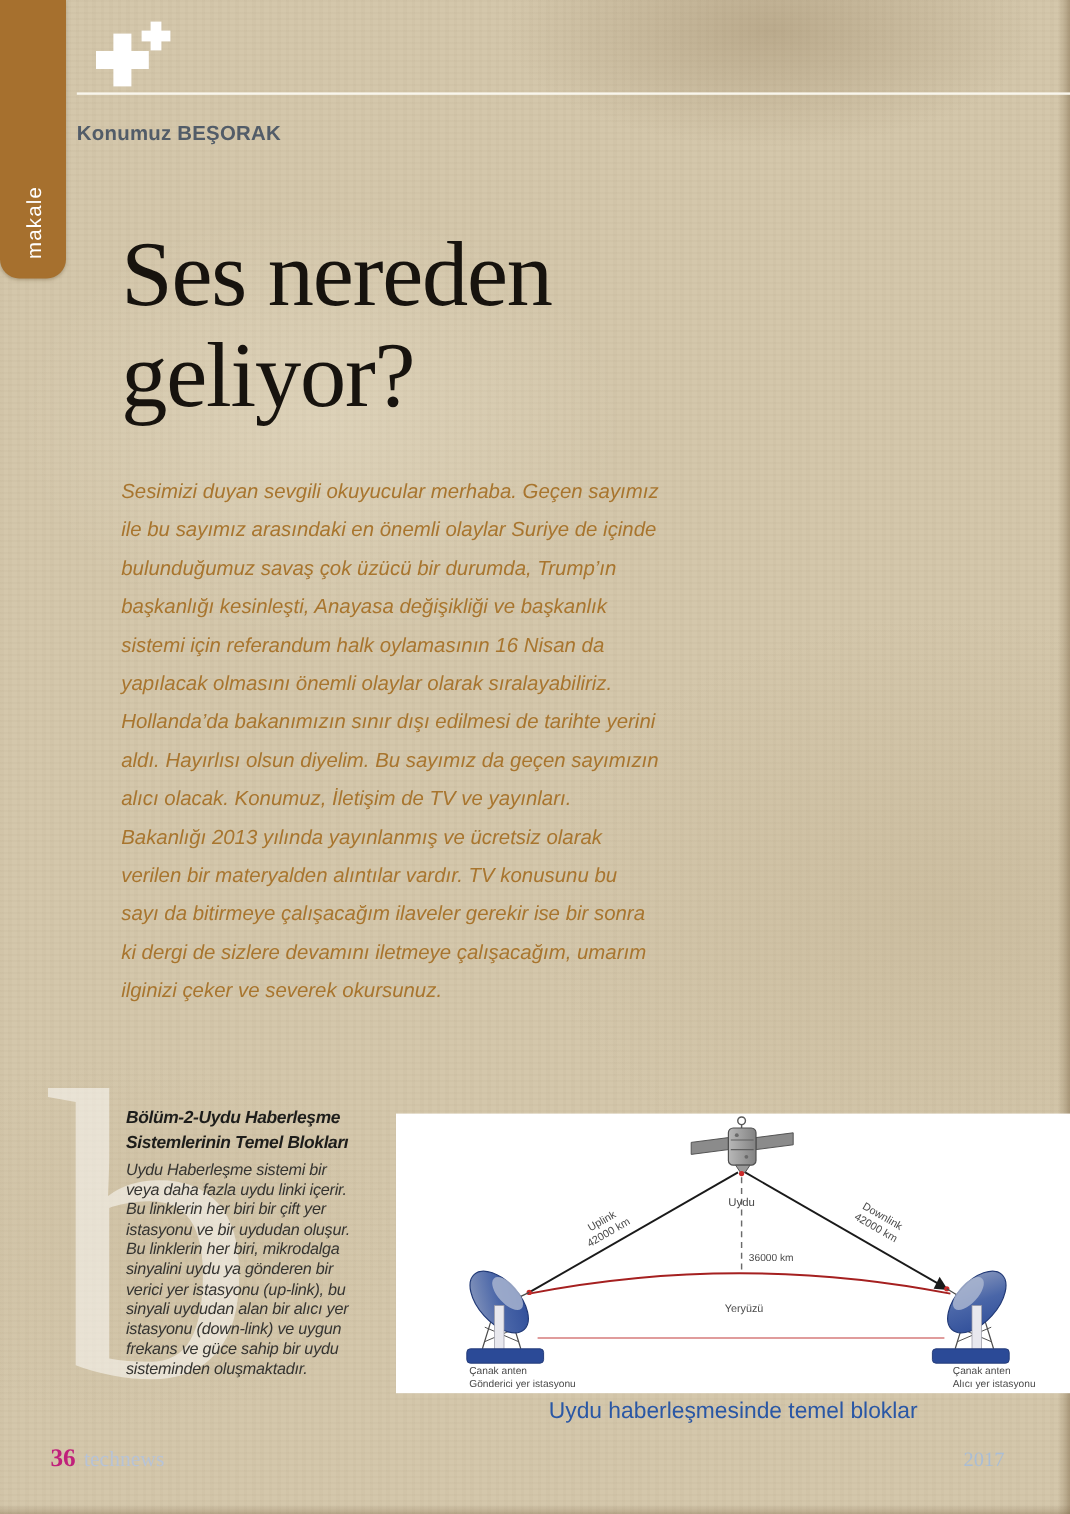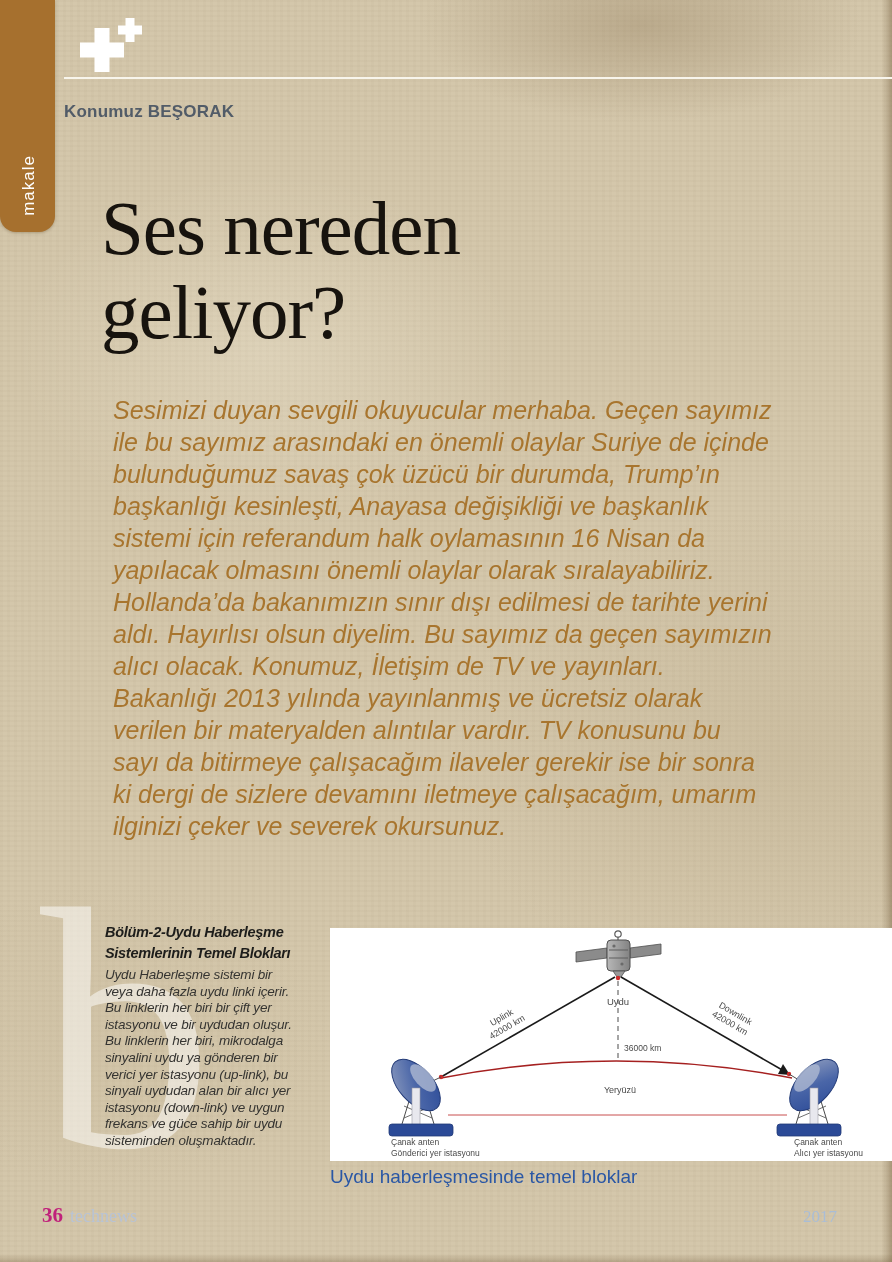--- a/index.html
+++ b/index.html
@@ -30,37 +30,37 @@
     color:#fff;font-size:17px;letter-spacing:1px;
   }
   .author{position:absolute;left:64px;top:102px;font-size:17px;font-weight:bold;color:#525c68;letter-spacing:.2px;}
   .title{
     position:absolute;left:101px;top:186px;
     font-family:"Liberation Serif", serif;
     font-size:77px;line-height:84px;color:#17130e;letter-spacing:-1px;
   }
   .intro{
     position:absolute;left:101px;top:394px;
-    font-style:italic;font-size:25px;line-height:32px;color:#a8752e;margin-left:12px;
+    font-style:italic;font-size:17px;line-height:32px;color:#a8752e;
   }
   .intro div{white-space:nowrap;}
   .watermark{
     position:absolute;left:40px;top:858px;
     font-family:"Liberation Serif", serif;
     font-size:345px;line-height:1;color:rgba(255,255,255,.5);
   }
   .section{position:absolute;left:105px;top:922px;width:230px;font-style:italic;}
   .section-heading{font-size:14.5px;line-height:21px;font-weight:bold;color:#1d1d1b;letter-spacing:-.3px;}
   .section-heading div{white-space:nowrap;}
   .section-body{margin-top:3px;font-size:13.5px;line-height:16.6px;color:#353431;letter-spacing:-.2px;}
   .section-body div{white-space:nowrap;}
   .figure{position:absolute;left:330px;top:928px;width:562px;height:233px;background:#fff;}
   .caption{
     position:absolute;left:330px;top:1166px;width:562px;
-    text-align:left;font-size:19px;color:#2a57a5;
+    text-align:center;font-size:19px;color:#2a57a5;
   }
   .footer-page{position:absolute;left:42px;top:1203px;font-family:"Liberation Serif", serif;font-size:21px;font-weight:bold;color:#c0217b;}
   .footer-mag{position:absolute;left:70px;top:1206px;font-family:"Liberation Serif", serif;font-size:18px;color:#b7c3d6;}
   .footer-year{position:absolute;left:803px;top:1207px;font-family:"Liberation Serif", serif;font-size:17px;font-weight:normal;color:#a9bdd6;}
   .fig-label{font-family:"Liberation Sans", sans-serif;fill:#4a4a4a;}
 </style>
 </head>
 <body>
 
 <div class="page">

